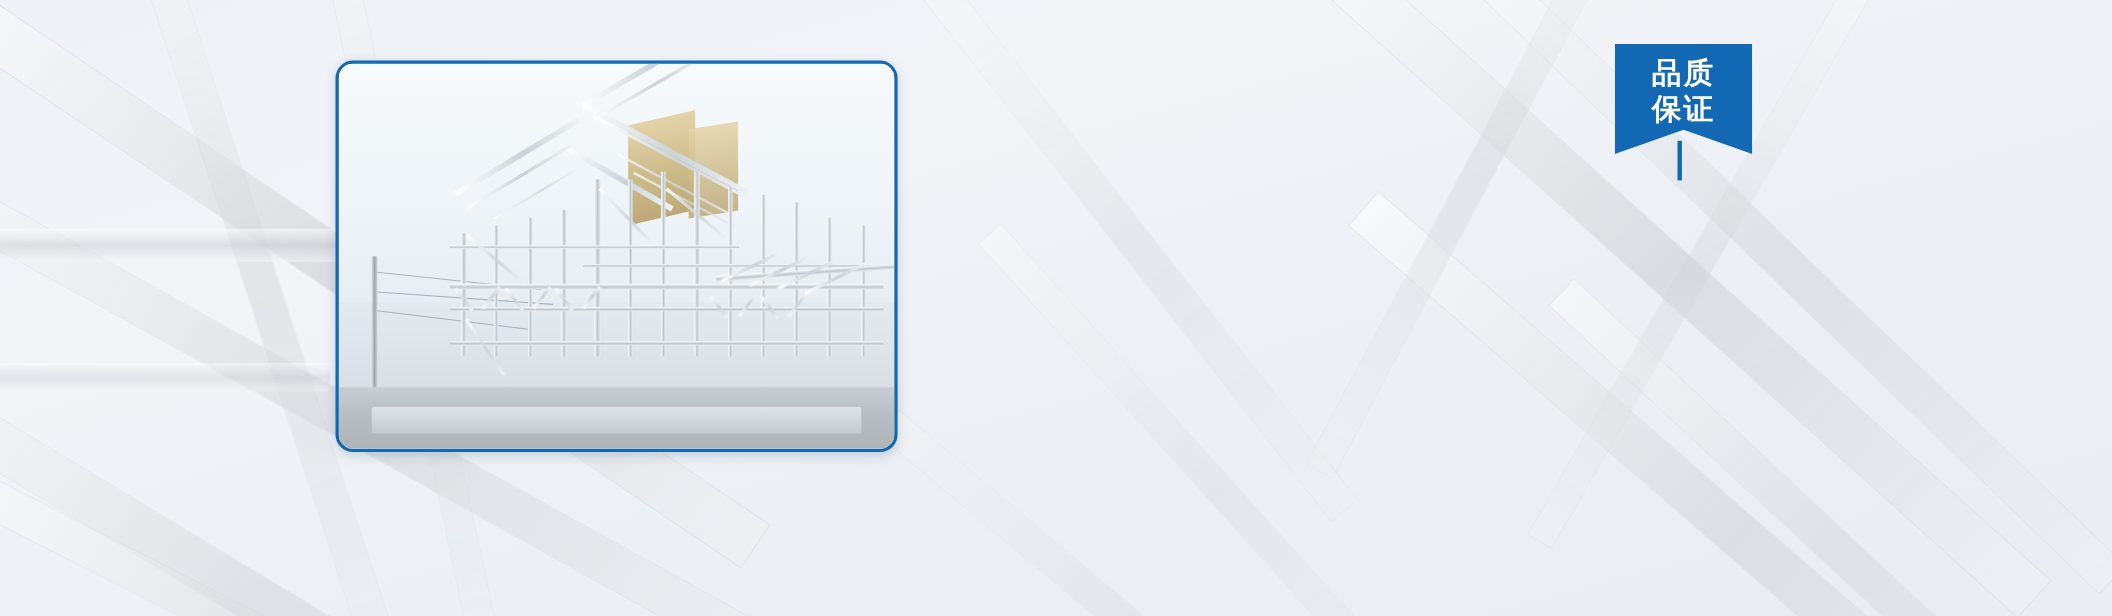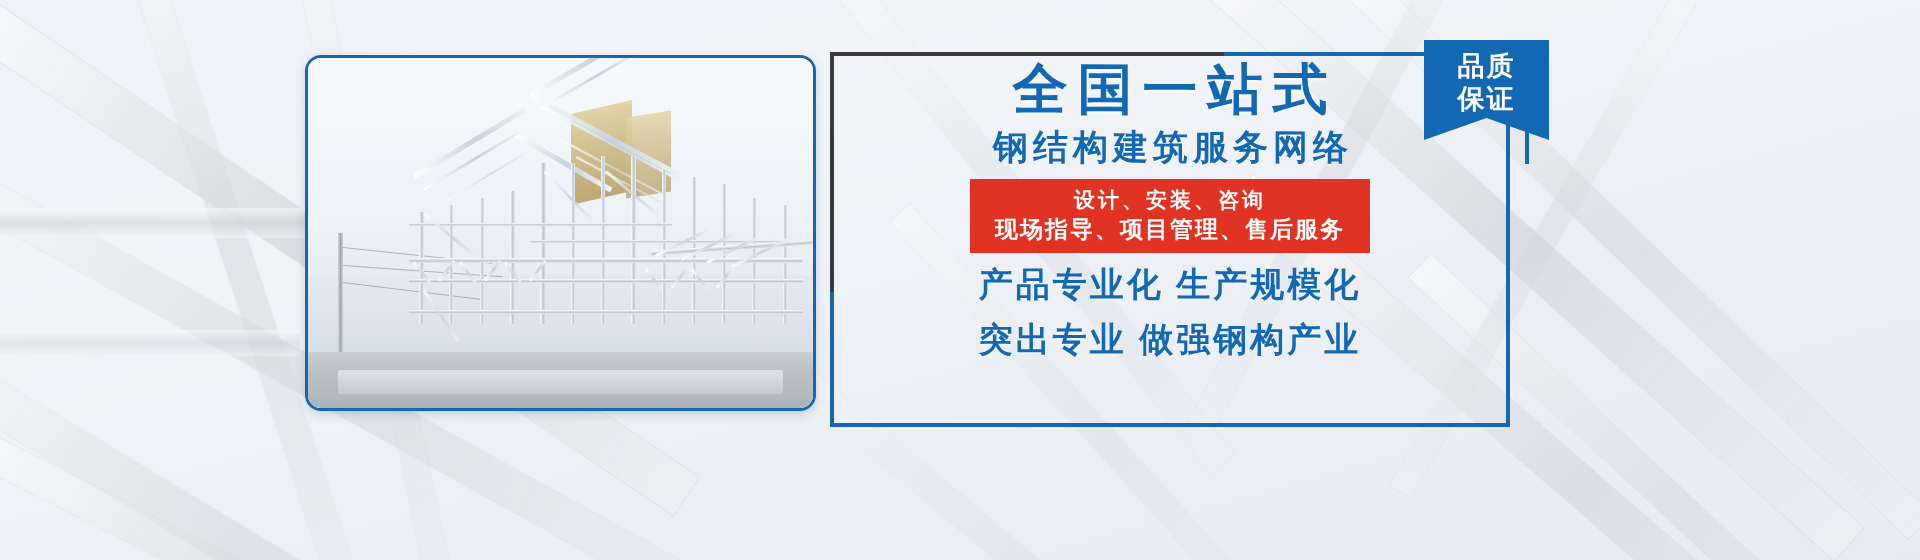--- a/index.html
+++ b/index.html
@@ -61,21 +61,21 @@
 
   .redbox{margin-top:10px;background:#e03323;color:#fff;
       padding:7px 16px 9px 16px;width:400px;box-sizing:border-box;text-align:center;}
   .redline{font-size:21px;font-weight:bold;letter-spacing:3px;line-height:1.32;white-space:nowrap;}
   .redline.big{font-size:23px;letter-spacing:2px;}
 
   .h3{font-size:34px;font-weight:bold;color:#1268b3;letter-spacing:3px;
       line-height:1.34;margin:9px 0 0 0;text-shadow:0 1px 2px rgba(255,255,255,.8);}
 
   
-  .badge{position:absolute;left:1424px;top:40px;width:125px;height:100px;
+  .badge{position:absolute;left:1468px;top:40px;width:125px;height:100px;
       background:#1268b3;
       clip-path:polygon(0 0,100% 0,100% 100%,50% 78%,0 100%);
       display:flex;flex-direction:column;align-items:center;justify-content:flex-start;
       padding-top:10px;box-sizing:border-box;z-index:6;
       box-shadow:0 2px 6px rgba(20,60,110,.28);}
   .badge span{color:#fff;font-size:27px;font-weight:bold;letter-spacing:2px;line-height:1.22;}
   .badge-tail{position:absolute;left:1525px;top:128px;width:4px;height:36px;background:#1268b3;z-index:5;}
 </style>
 </head>
 <body>
@@ -167,41 +167,20 @@
       <div class="mb" style="left:23%;top:44%;width:14%;height:3px;transform:rotate(40deg);transform-origin:left center;opacity:.85;"></div>
       <div class="mb" style="left:47%;top:32%;width:14%;height:3px;transform:rotate(46deg);transform-origin:left center;opacity:.85;"></div>
       <div class="mb" style="left:59%;top:32%;width:14%;height:3px;transform:rotate(40deg);transform-origin:left center;opacity:.8;"></div>
       <div class="mb" style="left:23%;top:66%;width:12%;height:3px;transform:rotate(56deg);transform-origin:left center;opacity:.8;"></div>
 
       <div class="ground"></div>
       <div class="slab"></div>
     </div>
   </div>
 
-  <div class="panel">
-    <div class="edge-top"></div>
-    <div class="edge-top2"></div>
-    <div class="edge-left"></div>
-    <div class="edge-left2"></div>
-    <div class="edge-right"></div>
-    <div class="edge-bottom"></div>
-
-    <div class="content">
-      <div class="h1">全国一站式</div>
-      <div class="h2">钢结构建筑服务网络</div>
-
-      <div class="redbox">
-        <div class="redline">设计、安装、咨询</div>
-        <div class="redline big">现场指导、项目管理、售后服务</div>
-      </div>
-
-      <div class="h3">产品专业化  生产规模化</div>
-      <div class="h3">突出专业  做强钢构产业</div>
-    </div>
-  </div>
 
   <div class="badge-tail"></div>
   <div class="badge">
     <span>品质</span>
     <span>保证</span>
   </div>
 
 </div>
 
 </body></html>

